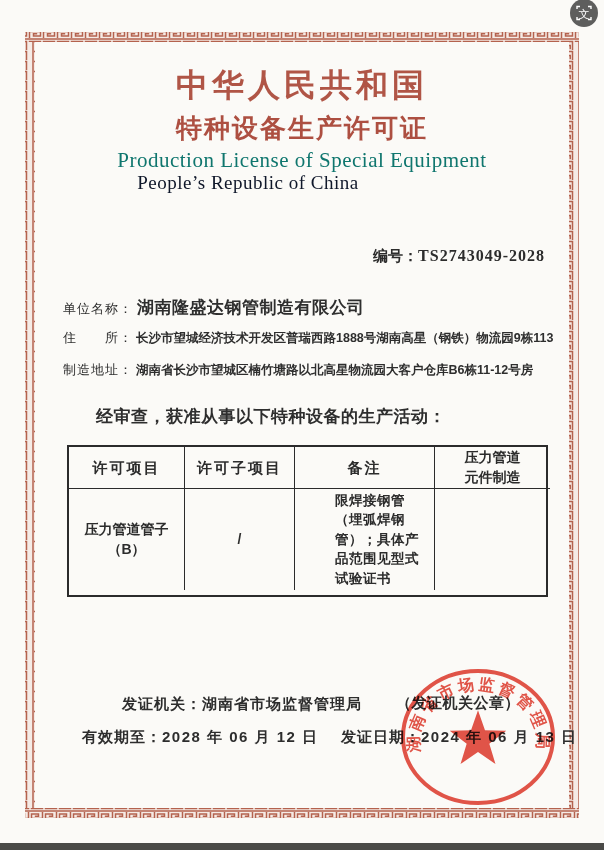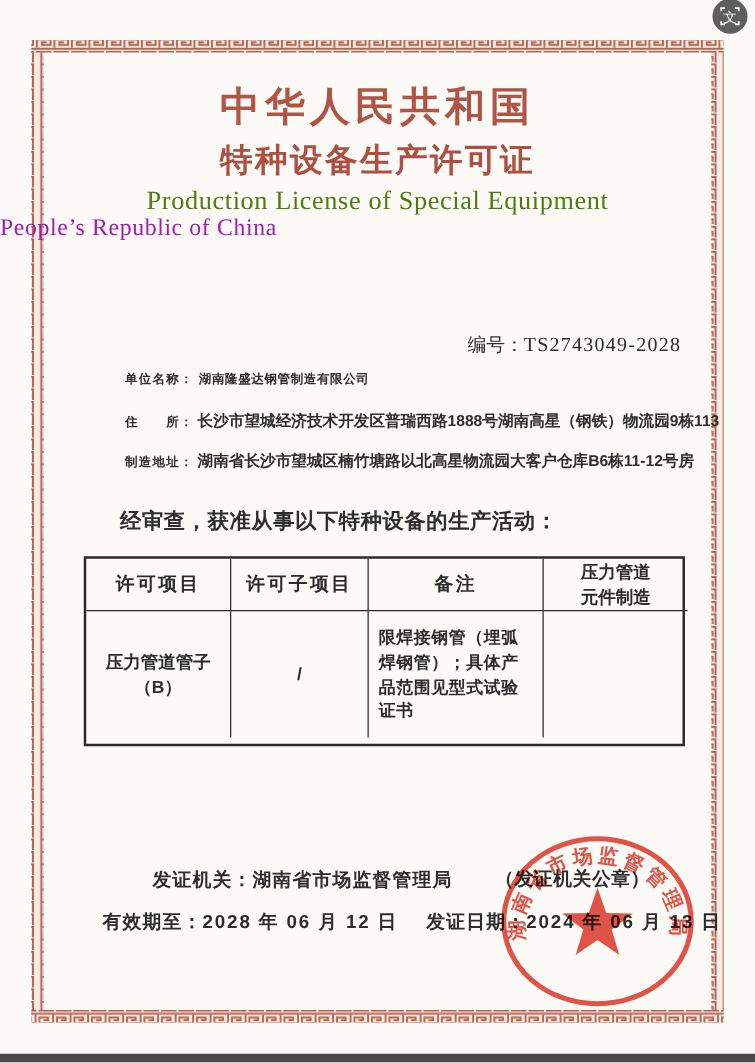--- a/index.html
+++ b/index.html
@@ -28,43 +28,43 @@
     color: #b05546;
   }
   .title-cn2 {
     left: 0; top: 111px; width: 604px; text-align: center;
     font-size: 26px; font-weight: 700; letter-spacing: 2px;
     color: #ad4f41;
   }
   .title-en1 {
     left: 0; top: 148px; width: 604px; text-align: center;
     font-family: "Liberation Serif", serif;
-    font-size: 21px; color: #4d7c0f; letter-spacing: 0.5px;
+    font-size: 21px; color: #0f766e; letter-spacing: 0.5px;
   }
   .title-en2 {
-    left: 0; top: 172px; width: 496px; 
+    left: 0; top: 172px; width: 496px; text-align: center;
     font-family: "Liberation Serif", serif;
-    font-size: 19px; color: #a21caf; letter-spacing: 0.5px;
+    font-size: 19px; color: #0f172a; letter-spacing: 0.5px;
   }
 
   
   .license-no {
     top: 247px; right: 59px; color: #2c2c2c;
-    font-size: 15px; font-weight: 400; margin-top: 20px;
+    font-size: 15px; font-weight: 700;
   }
   .license-no .num {
     font-family: "Liberation Serif", serif;
     font-size: 16px; letter-spacing: 1px;
   }
 
   
   .field-row { left: 63px; width: 485px; display: flex; align-items: baseline; color: #2e2e2e; }
-  .field-row .lbl { font-size: 10px; font-weight: 700; letter-spacing: 1px; white-space: nowrap; margin-left: 37px; }
+  .field-row .lbl { font-size: 13px; font-weight: 400; letter-spacing: 1px; white-space: nowrap; }
   .row-company { top: 296px; }
-  .row-company .val { font-size: 10px; font-weight: 700; letter-spacing: 0.5px; margin-left: 4px; }
+  .row-company .val { font-size: 17px; font-weight: 700; letter-spacing: 0.5px; margin-left: 4px; }
   .row-addr1 { top: 329px; }
   .row-addr2 { top: 361px; }
   .addr-val { font-size: 12.5px; font-weight: 700; margin-left: 3px; white-space: nowrap; letter-spacing: 0px; }
 
   .statement {
     left: 96px; top: 405px; font-size: 17px; font-weight: 700;
     color: #2e2e2e; letter-spacing: 0.5px;
   }
 
   
@@ -82,21 +82,21 @@
     display: flex; align-items: center; justify-content: center;
     font-size: 14px; font-weight: 700; color: #2c2c2c;
     text-align: center; white-space: pre-line; line-height: 1.4;
   }
   .lic-table .cell:nth-child(4n) { border-right: none; }
   .lic-table .cell:nth-child(n+5) { border-bottom: none; }
   .lic-table .hdr { letter-spacing: 2px; font-size: 15px; }
   .lic-table .remark {
     justify-content: flex-start; text-align: left; align-items: center;
     padding: 4px 6px 4px 8px; white-space: normal; letter-spacing: 0.5px;
-    line-height: 1.45; font-size: 13.5px;
+    line-height: 1.45; font-size: 13.5px; margin-left: 32px;
   }
 
   
   .foot { color: #2d2d2d; font-size: 15px; font-weight: 700; letter-spacing: 1px; white-space: nowrap; }
   .f-issuer { left: 82px; top: 695px; margin-left: 40px; }
   .f-valid  { left: 82px; top: 728px; }
   .f-sealnote { left: 396px; top: 694px; letter-spacing: 0.5px; }
   .f-issuedate { left: 341px; top: 728px; }
   .datey { letter-spacing: 1.5px; }
 

